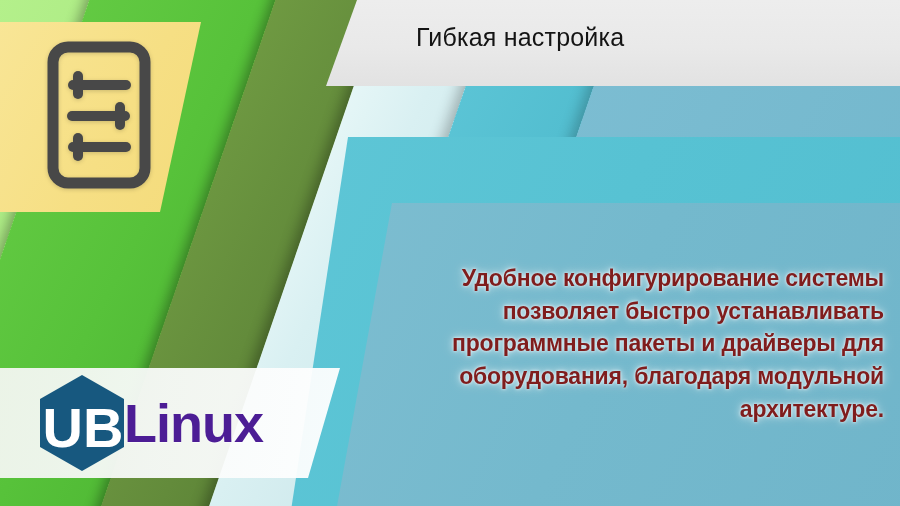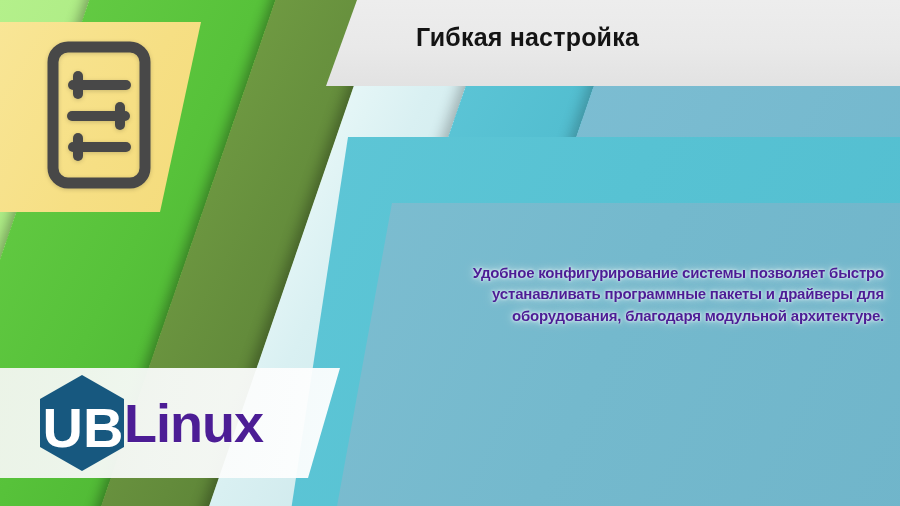--- a/index.html
+++ b/index.html
@@ -84,45 +84,45 @@
     width: 600px; height: 320px;
     background: linear-gradient(115deg,#7dbdd0 0%, #74b9cd 45%, #70b5ca 100%);
     clip-path: polygon(58px 0, 100% 0, 100% 100%, 0 100%);
   }
 
   .body-text {
     position: absolute;
     left: 404px; top: 262px;
     width: 480px;
     text-align: right;
-    font-size: 15px;
+    font-size: 23px;
     font-weight: bold;
     line-height: 1.42;
-    color: #4c1d95;
+    color: #7f1d1d;
     letter-spacing: -0.2px;
     text-shadow:
        0 0 3px rgba(255,255,255,.85),
        0 0 7px rgba(255,255,255,.65),
        0 0 13px rgba(255,255,255,.45);
   }
 
   
   .title-banner {
     position: absolute;
     left: 326px; top: 0;
     width: 580px; height: 86px;
     background: linear-gradient(180deg,#ededed 0%, #e9e9e9 55%, #e2e2e2 100%);
     clip-path: polygon(31px 0, 100% 0, 100% 100%, 0 100%);
     box-shadow: 0 5px 11px -2px rgba(0,0,0,.33);
   }
   .title-text {
     position: absolute;
     left: 416px; top: 23px;
     font-size: 25px;
-    font-weight: bold;
+    font-weight: normal;
     color: #141414;
     letter-spacing: .2px;
   }
 
   
   .icon-panel {
     position: absolute;
     left: -40px; top: 22px;
     width: 285px; height: 190px;
     background: linear-gradient(120deg,#f9e79a 0%, #f6df84 55%, #f3da78 100%);

